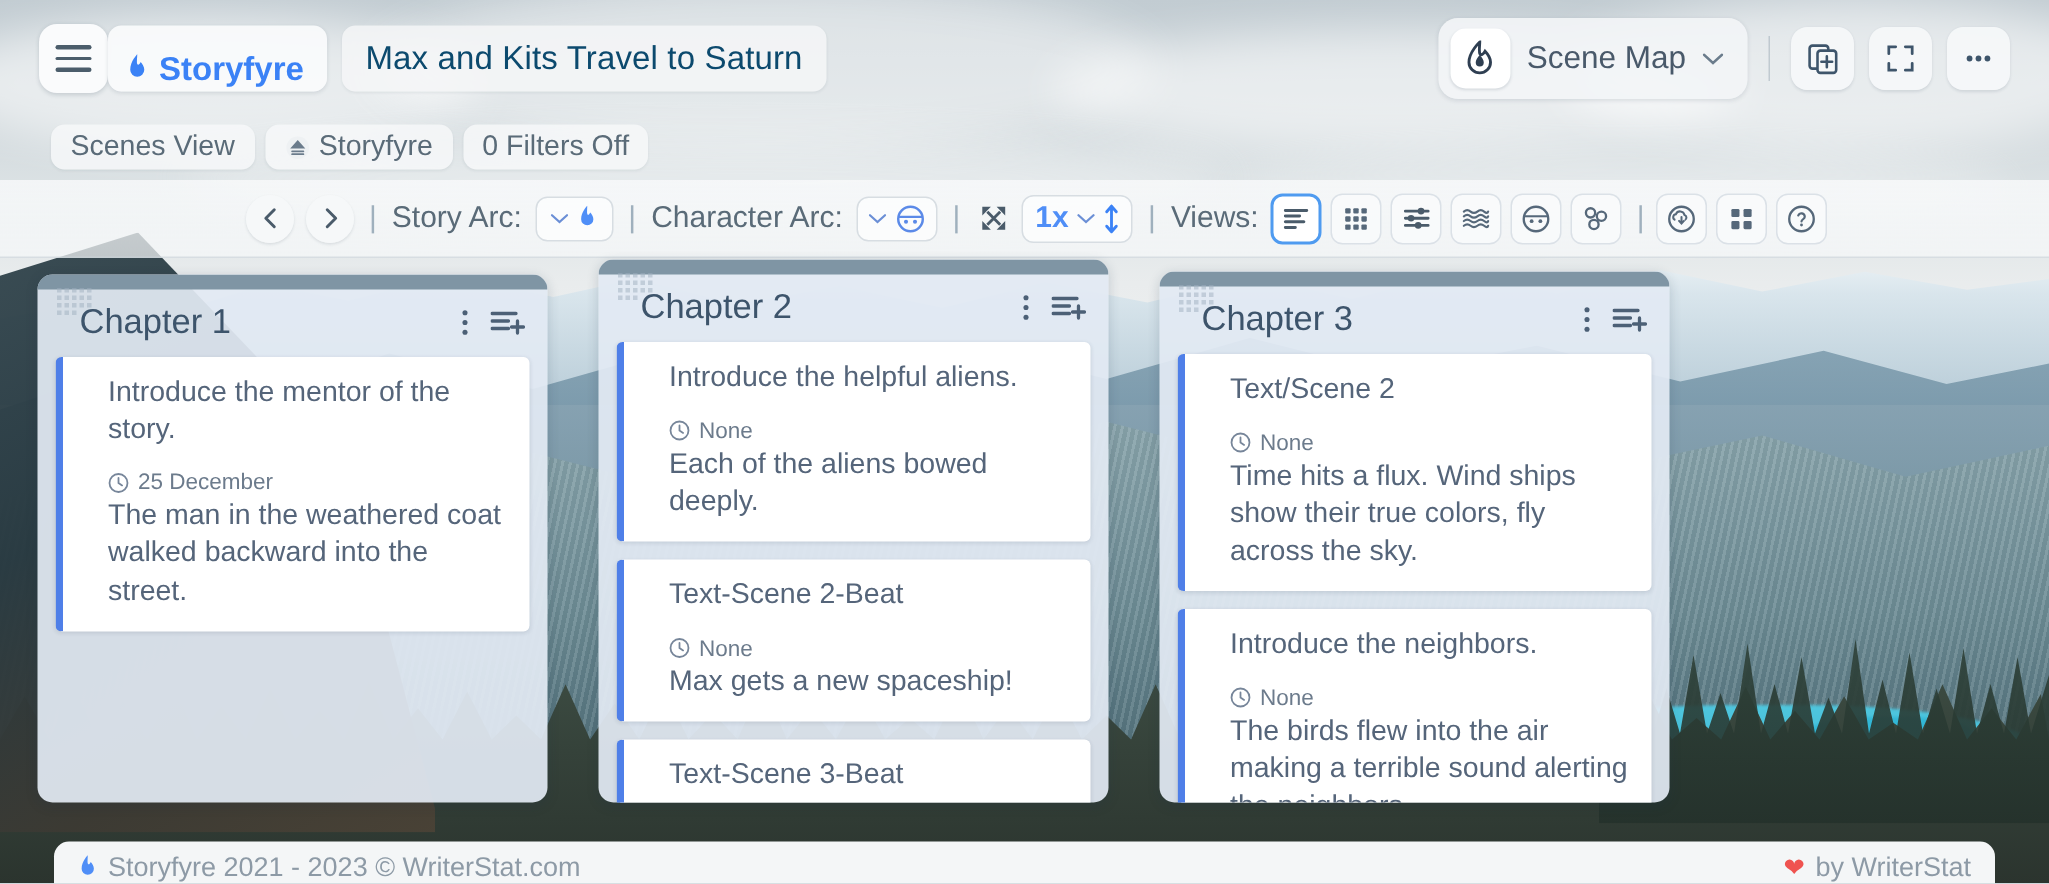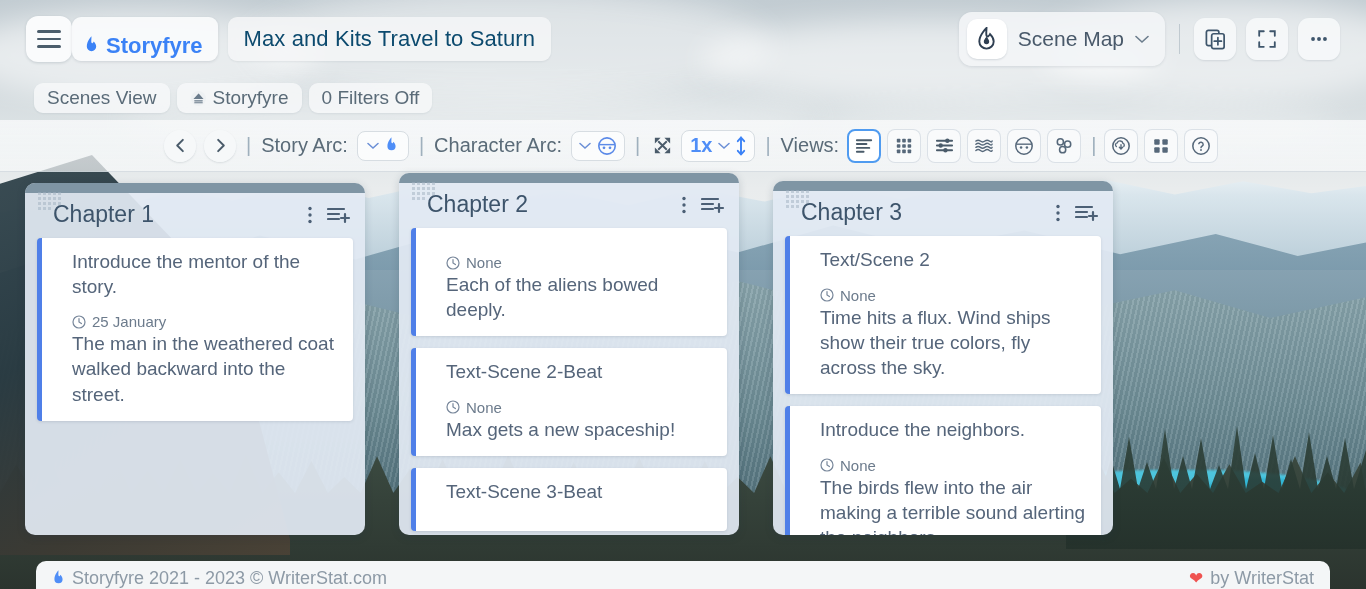--- a/index.html
+++ b/index.html
@@ -556,21 +556,21 @@
       <div class="col-body">
         <div class="card">
           <div class="card-title">Introduce the mentor of the story.</div>
           <div class="card-meta">
             <span>
               <svg viewBox="0 0 14 14" width="14" height="14">
                   <circle cx="7" cy="7" r="6" fill="none" stroke="#77869a" stroke-width="1.2"></circle>
                   <path d="M7 3.6V7l2.4 1.6" fill="none" stroke="#77869a" stroke-width="1.2" stroke-linecap="round"></path>
                 </svg>
             </span>
-            <span>25 January</span>
+            <span>25 December</span>
           </div>
           <div class="card-text">The man in the weathered coat walked backward into the street.</div>
         </div>
       </div>
     </div>
 
     <div class="column col-2">
       <div class="col-topbar"></div>
       <div class="col-head">
         <span class="drag-dots">
@@ -611,20 +611,21 @@
           <span>
             <svg viewBox="0 0 24 20" width="24" height="20">
               <path d="M1 4h16M1 9h11M1 14h11" stroke="#4c6076" stroke-width="2.2" stroke-linecap="round"></path>
               <path d="M18 9v8M14 13h8" stroke="#4c6076" stroke-width="2.2" stroke-linecap="round"></path>
             </svg>
           </span>
         </span>
       </div>
       <div class="col-body">
         <div class="card">
+          <div class="card-title">Introduce the helpful aliens.</div>
           <div class="card-meta">
             <span>
               <svg viewBox="0 0 14 14" width="14" height="14">
                   <circle cx="7" cy="7" r="6" fill="none" stroke="#77869a" stroke-width="1.2"></circle>
                   <path d="M7 3.6V7l2.4 1.6" fill="none" stroke="#77869a" stroke-width="1.2" stroke-linecap="round"></path>
                 </svg>
             </span>
             <span>None</span>
           </div>
           <div class="card-text">Each of the aliens bowed deeply.</div>

